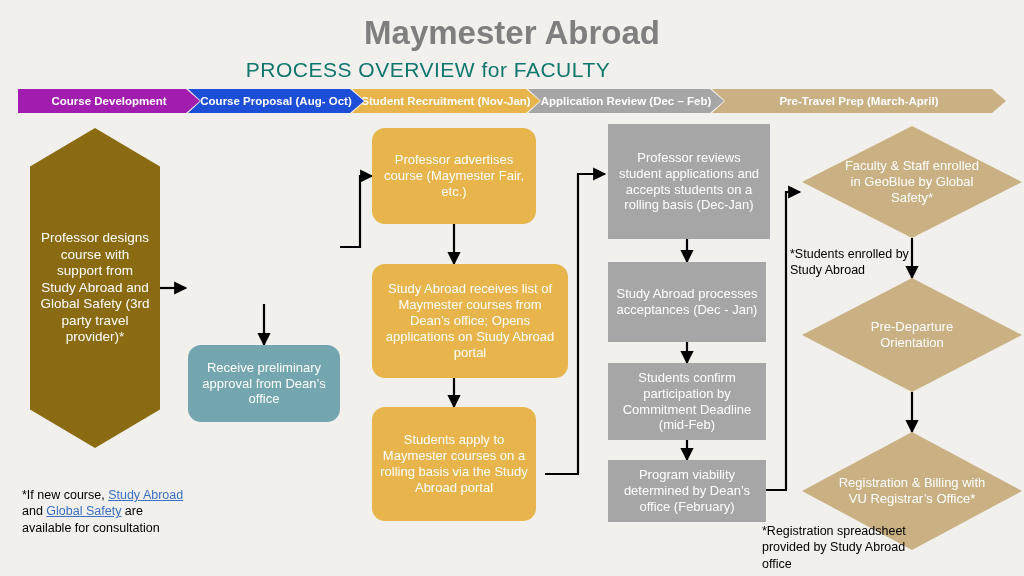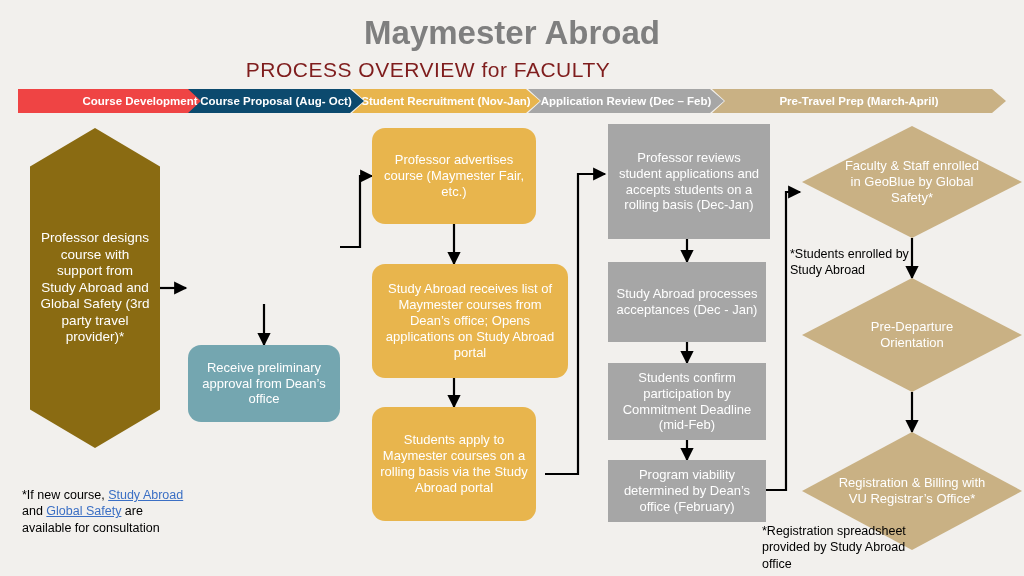--- a/index.html
+++ b/index.html
@@ -12,21 +12,21 @@
   }
   #stage{position:absolute;left:0;top:0;width:1024px;height:576px;}
 
   
   .title{
     position:absolute;left:0;top:14px;width:1024px;text-align:center;
     font-size:33px;font-weight:bold;color:#7f7f7f;letter-spacing:0px;
   }
   .subtitle{
     position:absolute;left:0;top:58px;width:856px;text-align:center;
-    font-size:21px;color:#7f1d1d;letter-spacing:0.5px;
+    font-size:21px;color:#0f766e;letter-spacing:0.5px;
   }
 
   
   .chev{
     position:absolute;height:24px;
     display:flex;align-items:center;justify-content:center;
     color:#ffffff;font-size:11.5px;font-weight:bold;
     text-align:center;line-height:1.05;
     clip-path:polygon(0 0, calc(100% - 14px) 0, 100% 50%, calc(100% - 14px) 100%, 0 100%);
   }
@@ -70,24 +70,24 @@
   svg.conn{position:absolute;left:0;top:0;width:1024px;height:576px;pointer-events:none;}
 </style>
 </head>
 <body>
 
 <div id="stage">
 
   <div class="title">Maymester Abroad</div>
   <div class="subtitle">PROCESS OVERVIEW for FACULTY</div>
 
-  <div class="chev first" style="left:18px;top:89px;width:182px;background:#ef4444;padding-left:31px;">
+  <div class="chev first" style="left:18px;top:89px;width:182px;background:#a21caf;">
     <span>Course Development</span>
   </div>
-  <div class="chev notch" style="left:188px;top:89px;width:176px;background:#0c4a6e;">
+  <div class="chev notch" style="left:188px;top:89px;width:176px;background:#1d4ed8;">
     <span>Course Proposal (Aug- Oct)</span>
   </div>
   <div class="chev notch" style="left:352px;top:89px;width:188px;background:#e8b54d;">
     <span>Student Recruitment (Nov-Jan)</span>
   </div>
   <div class="chev notch" style="left:528px;top:89px;width:196px;background:#a6a6a6;">
     <span>Application Review (Dec – Feb)</span>
   </div>
   <div class="chev notch" style="left:712px;top:89px;width:294px;background:#c9b184;">
     <span>Pre-Travel Prep (March-April)</span>

